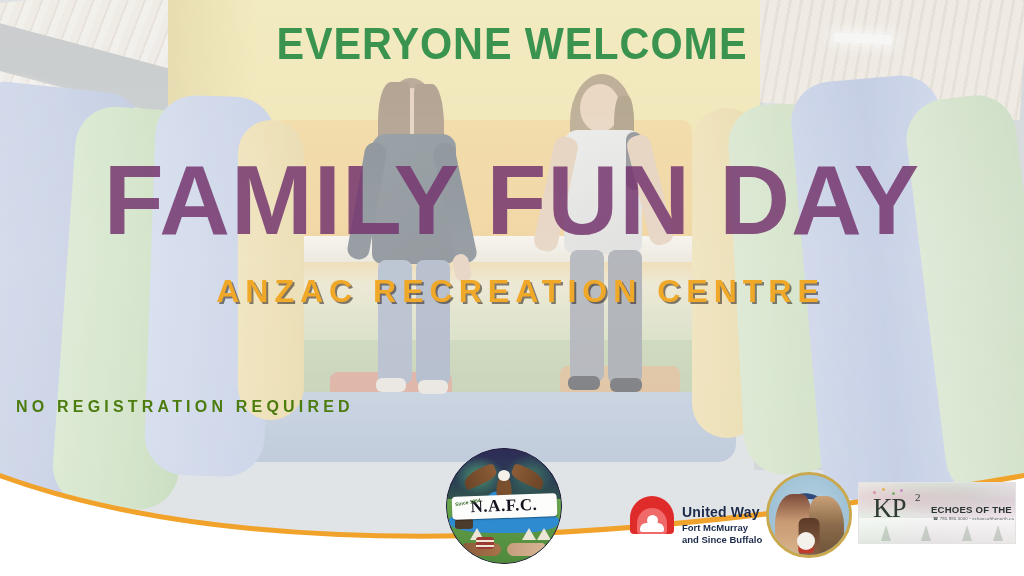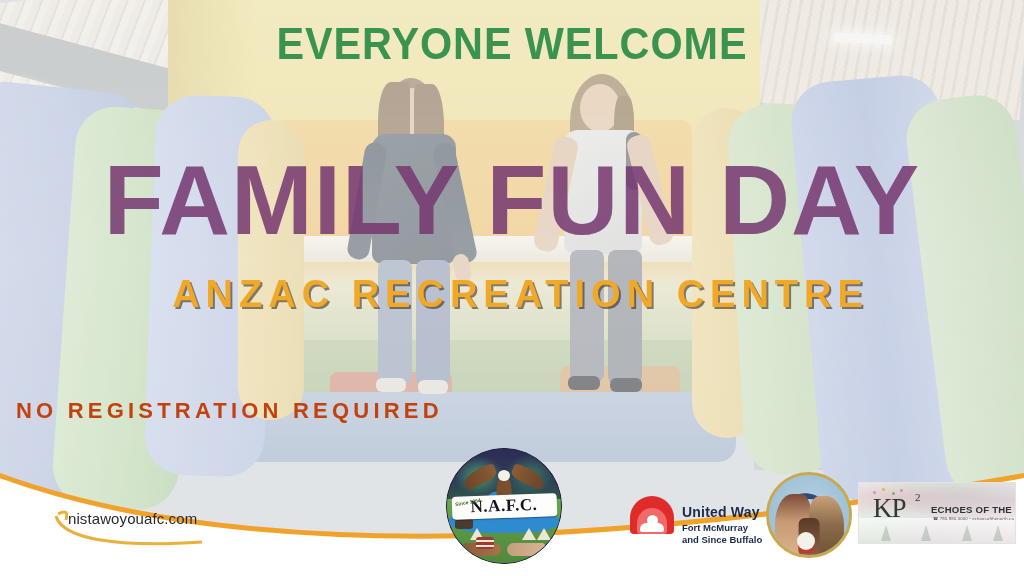--- a/index.html
+++ b/index.html
@@ -185,30 +185,30 @@
   }
 
   .details {
     position:absolute; top:273px; left:0; width:1024px;
     text-align:center;
     font-family:"Liberation Sans", sans-serif;
     font-weight:bold;
     color:#f0a828;
     text-shadow:2px 2px 0 rgba(40,30,20,.55);
   }
-  .details .line1 { font-size:38px; letter-spacing:6px; display:block;padding-left:17px; }
+  .details .line1 { font-size:32px; letter-spacing:6px; display:block;padding-left:17px; }
   .details .line2 { font-size:33px; letter-spacing:5px; display:block; margin-top:4px; }
 
   .noreg {
     position:absolute; top:398px; left:16px;
     font-family:"Liberation Sans", sans-serif;
     font-weight:bold;
-    font-size:22px;
+    font-size:16px;
     letter-spacing:4.2px;
-    color:#c2410c;
+    color:#4d7c0f;
   }
 
   
   .footer-curve { position:absolute; left:0; bottom:0; width:1024px; height:200px; }
 
   
   .website {
     position:absolute; left:52px; bottom:22px; width:180px; height:46px;
   }
   .website-text {
@@ -525,27 +525,20 @@
     <span class="line1">ANZAC RECREATION CENTRE</span>
   </div>
 
   <div class="noreg">NO REGISTRATION REQUIRED</div>
 
   <svg class="footer-curve" viewBox="0 0 1024 200" preserveAspectRatio="none">
     <path d="M -20,200 L -20,92 C 230,192 620,172 1044,96 L 1044,200 Z" fill="#ffffff"></path>
     <path d="M -20,92 C 230,192 620,172 1044,96" fill="none" stroke="#f0a22a" stroke-width="5"></path>
   </svg>
 
-  <div class="website">
-    <svg width="180" height="46" viewBox="0 0 180 46">
-      <path d="M4,8 C10,30 60,40 150,34" fill="none" stroke="#e8b13a" stroke-width="3"></path>
-      <path d="M6,6 C14,2 16,4 14,12" fill="none" stroke="#e8b13a" stroke-width="3"></path>
-    </svg>
-    <div class="website-text">nistawoyouafc.com</div>
-  </div>
 
   <div class="nafc">
     <div class="nafc-sky"></div>
     <div class="aurora1"></div>
     <div class="aurora2"></div>
     <div class="nafc-land"></div>
     <div class="nafc-river"></div>
     <div class="nafc-river2"></div>
     <div class="buffalo"></div>
     <div class="teepee tp1"></div>

